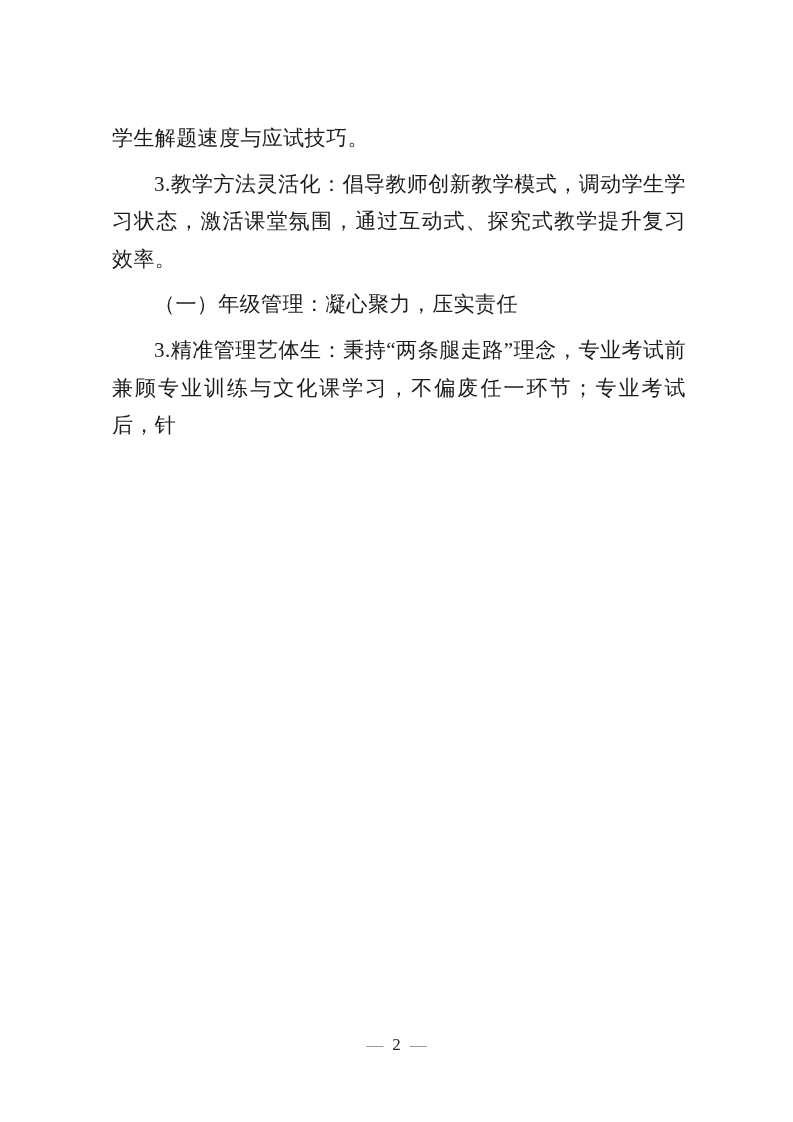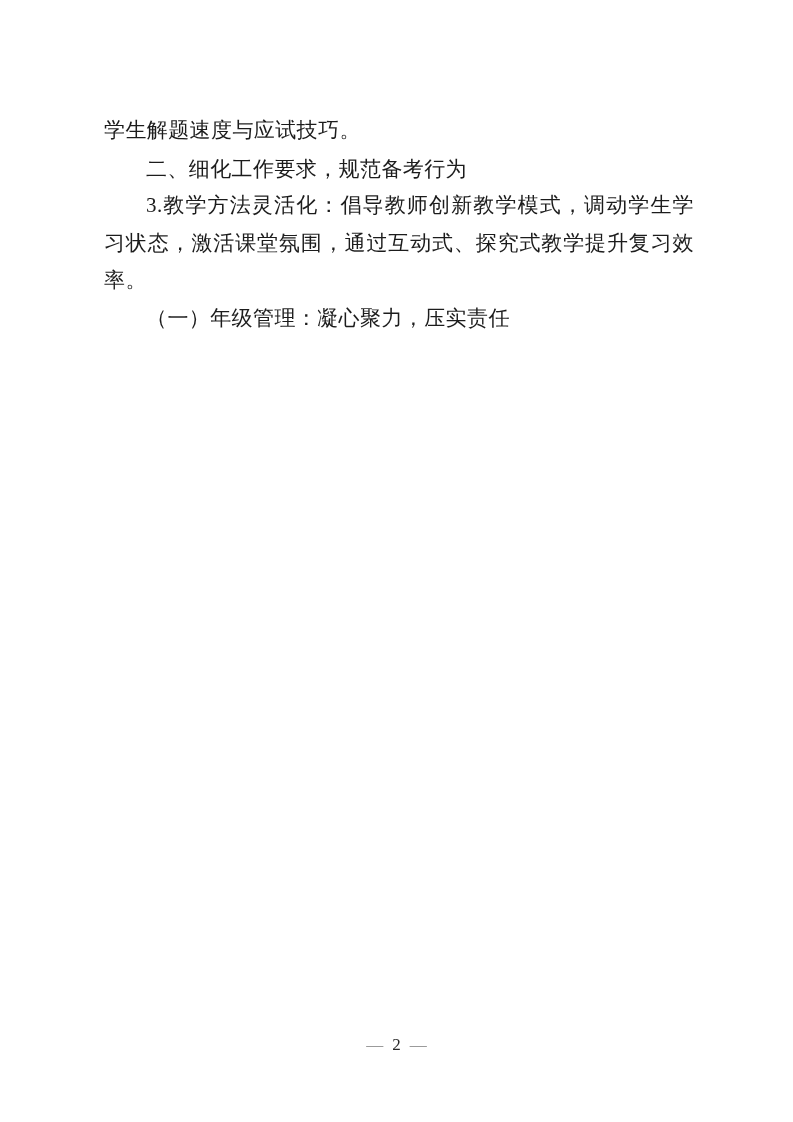--- a/index.html
+++ b/index.html
@@ -13,21 +13,21 @@
     font-family: "Liberation Serif", "DejaVu Serif", serif;
     color: #1c1c1c;
   }
   .content {
     position: absolute;
     left: 104px;
     top: 112px;
     width: 590px;
   }
   .content p, .content h2, .content h3 {
-    margin: 0;
+    margin: 8px;
     padding: 0;
     font-size: 21px;
     line-height: 37.6px;
     font-weight: normal;
     text-align: justify;
     text-justify: inter-character;
     letter-spacing: 0.4px;
     word-break: break-all;
   }
   .para { text-indent: 2em; }
@@ -55,21 +55,21 @@
   }
   .footer .dash { color: #8a8a8a; padding: 0 9px; }
   .footer .num { color: #2a2a2a; }
 </style>
 </head>
 <body>
 
 <div class="page">
   <main class="content">
     <p class="para-cont">学生解题速度与应试技巧。</p>
-    <h2 class="heading-black">二、细化工作要求，规范备考行为</h2>
     <p class="para">3.教学方法灵活化：倡导教师创新教学模式，调动学生学习状态，激活课堂氛围，通过互动式、探究式教学提升复习效率。</p>
     <h3 class="heading-kai">（一）年级管理：凝心聚力，压实责任</h3>
+    <p class="para">3.精准管理艺体生：秉持“两条腿走路”理念，专业考试前兼顾专业训练与文化课学习，不偏废任一环节；专业考试后，针</p>
   </main>
 
   <footer class="footer">
     <span class="dash">—</span><span class="num">2</span><span class="dash">—</span>
   </footer>
 </div>
 
 </body></html>

